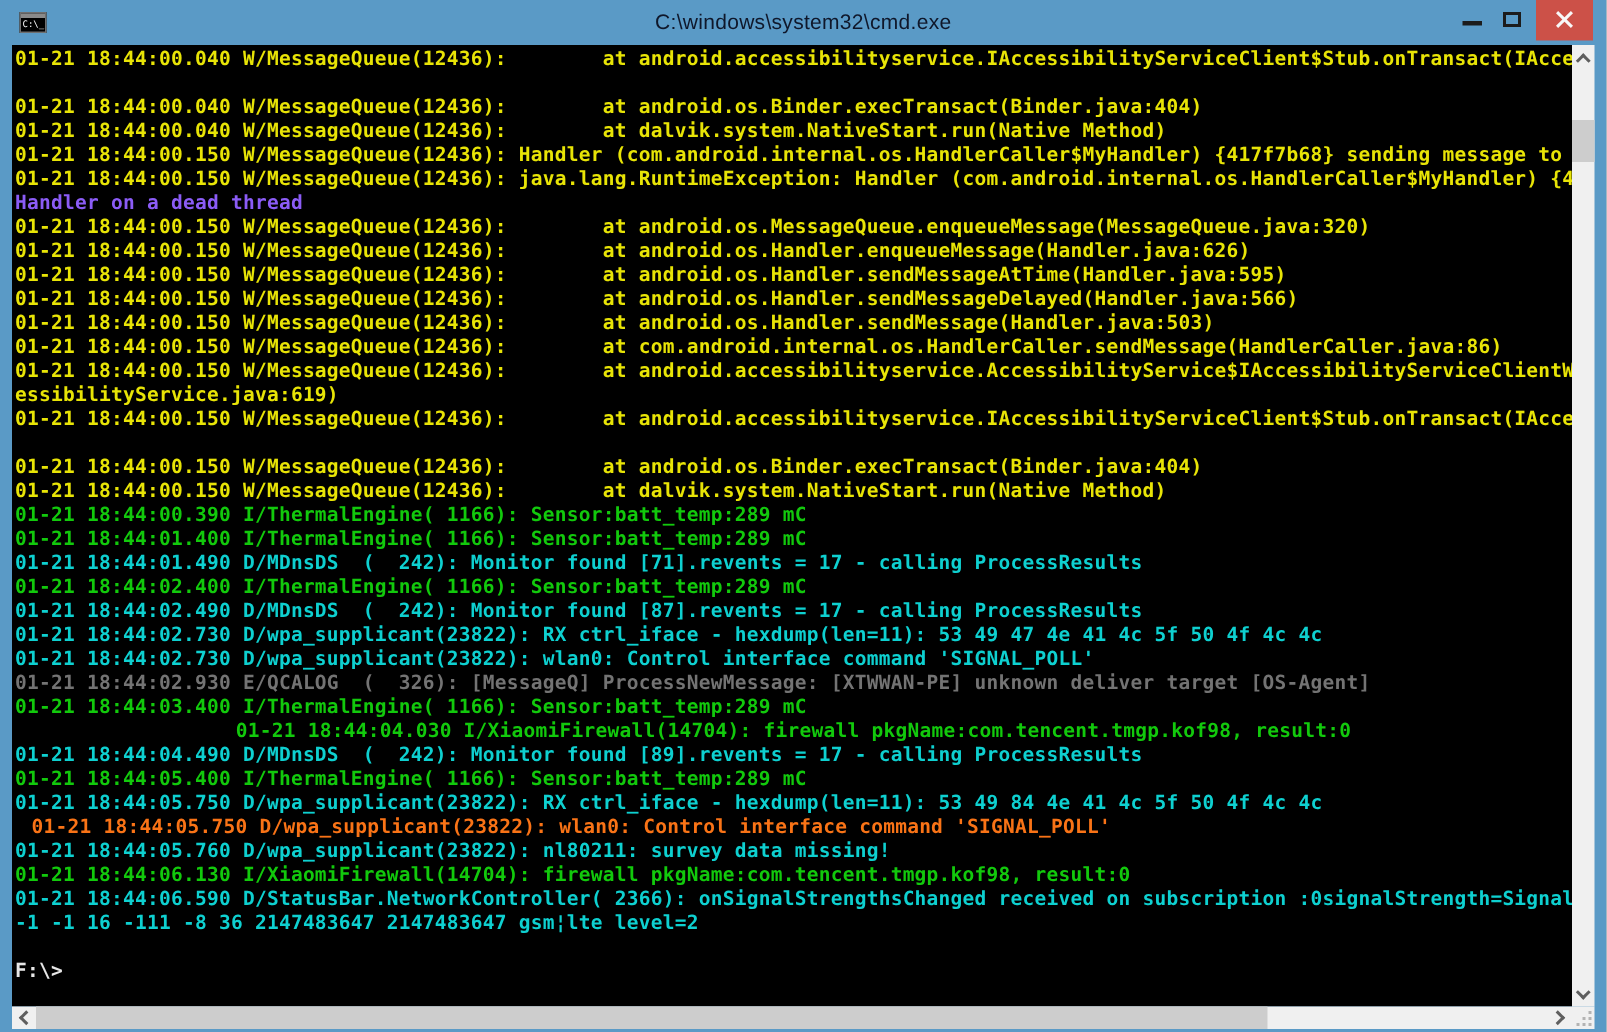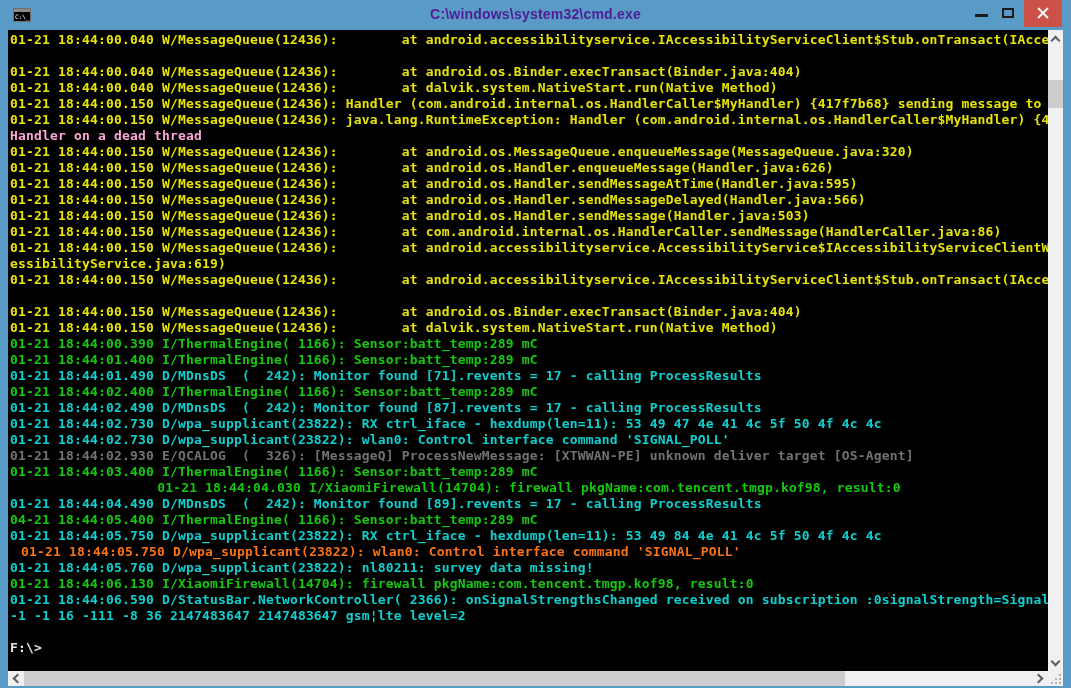--- a/index.html
+++ b/index.html
@@ -4,21 +4,21 @@
 <style>
   html,body{margin:0;padding:0;background:#ffffff;}
   .window{
     position:relative;width:1071px;height:688px;background:#5a9ac6;
     font-family:"Liberation Sans",sans-serif;overflow:hidden;
   }
   
   .titlebar{position:absolute;left:0;top:0;width:100%;height:30px;}
   .title{
     position:absolute;left:0;right:0;top:6px;text-align:center;
-    font-size:14px;color:#4c1d95;letter-spacing:0.2px;font-weight:bold;
+    font-size:14px;color:#0f172a;letter-spacing:0.2px;
   }
   .cmd-icon{
     position:absolute;left:13px;top:8px;width:18px;height:14px;
     background:#000;border:1px solid #6f6f6f;box-sizing:border-box;
   }
   .cmd-icon .bar{position:absolute;left:0;top:0;width:100%;height:3px;background:#8a8a8a;}
   .cmd-icon .lbl{
     position:absolute;left:1px;top:4px;color:#fff;font-family:"DejaVu Sans Mono",monospace;
     font-size:6px;line-height:8px;white-space:pre;
   }
@@ -78,21 +78,21 @@
     </div>
   </div>
 
   <div class="console">
       <div class="line" style="color: rgb(232, 228, 6);">01-21 18:44:00.040 W/MessageQueue(12436):        at android.accessibilityservice.IAccessibilityServiceClient$Stub.onTransact(IAcces</div>
       <div class="line" style="color: rgb(232, 228, 6);"></div>
       <div class="line" style="color: rgb(232, 228, 6);">01-21 18:44:00.040 W/MessageQueue(12436):        at android.os.Binder.execTransact(Binder.java:404)</div>
       <div class="line" style="color: rgb(232, 228, 6);">01-21 18:44:00.040 W/MessageQueue(12436):        at dalvik.system.NativeStart.run(Native Method)</div>
       <div class="line" style="color: rgb(232, 228, 6);">01-21 18:44:00.150 W/MessageQueue(12436): Handler (com.android.internal.os.HandlerCaller$MyHandler) {417f7b68} sending message to</div>
       <div class="line" style="color: rgb(232, 228, 6); text-align: center;">01-21 18:44:00.150 W/MessageQueue(12436): java.lang.RuntimeException: Handler (com.android.internal.os.HandlerCaller$MyHandler) {4</div>
-      <div class="line" style="color: #f9a8d4;">Handler on a dead thread</div>
+      <div class="line" style="color: #8b5cf6;">Handler on a dead thread</div>
       <div class="line" style="color: rgb(232, 228, 6);">01-21 18:44:00.150 W/MessageQueue(12436):        at android.os.MessageQueue.enqueueMessage(MessageQueue.java:320)</div>
       <div class="line" style="color: rgb(232, 228, 6);">01-21 18:44:00.150 W/MessageQueue(12436):        at android.os.Handler.enqueueMessage(Handler.java:626)</div>
       <div class="line" style="color: rgb(232, 228, 6);">01-21 18:44:00.150 W/MessageQueue(12436):        at android.os.Handler.sendMessageAtTime(Handler.java:595)</div>
       <div class="line" style="color: rgb(232, 228, 6);">01-21 18:44:00.150 W/MessageQueue(12436):        at android.os.Handler.sendMessageDelayed(Handler.java:566)</div>
       <div class="line" style="color: rgb(232, 228, 6);">01-21 18:44:00.150 W/MessageQueue(12436):        at android.os.Handler.sendMessage(Handler.java:503)</div>
       <div class="line" style="color: rgb(232, 228, 6);">01-21 18:44:00.150 W/MessageQueue(12436):        at com.android.internal.os.HandlerCaller.sendMessage(HandlerCaller.java:86)</div>
       <div class="line" style="color: rgb(232, 228, 6);">01-21 18:44:00.150 W/MessageQueue(12436):        at android.accessibilityservice.AccessibilityService$IAccessibilityServiceClientWr</div>
       <div class="line" style="color: rgb(232, 228, 6);">essibilityService.java:619)</div>
       <div class="line" style="color: rgb(232, 228, 6);">01-21 18:44:00.150 W/MessageQueue(12436):        at android.accessibilityservice.IAccessibilityServiceClient$Stub.onTransact(IAcces</div>
       <div class="line" style="color: rgb(232, 228, 6);"></div>
@@ -102,21 +102,21 @@
       <div class="line" style="color: rgb(18, 201, 12);">01-21 18:44:01.400 I/ThermalEngine( 1166): Sensor:batt_temp:289 mC</div>
       <div class="line" style="color: rgb(14, 208, 208);">01-21 18:44:01.490 D/MDnsDS  (  242): Monitor found [71].revents = 17 - calling ProcessResults</div>
       <div class="line" style="color: rgb(18, 201, 12);">01-21 18:44:02.400 I/ThermalEngine( 1166): Sensor:batt_temp:289 mC</div>
       <div class="line" style="color: rgb(14, 208, 208);">01-21 18:44:02.490 D/MDnsDS  (  242): Monitor found [87].revents = 17 - calling ProcessResults</div>
       <div class="line" style="color: rgb(14, 208, 208);">01-21 18:44:02.730 D/wpa_supplicant(23822): RX ctrl_iface - hexdump(len=11): 53 49 47 4e 41 4c 5f 50 4f 4c 4c</div>
       <div class="line" style="color: rgb(14, 208, 208);">01-21 18:44:02.730 D/wpa_supplicant(23822): wlan0: Control interface command 'SIGNAL_POLL'</div>
       <div class="line" style="color: #737373;">01-21 18:44:02.930 E/QCALOG  (  326): [MessageQ] ProcessNewMessage: [XTWWAN-PE] unknown deliver target [OS-Agent]</div>
       <div class="line" style="color: rgb(18, 201, 12);">01-21 18:44:03.400 I/ThermalEngine( 1166): Sensor:batt_temp:289 mC</div>
       <div class="line" style="color: rgb(18, 201, 12); text-align: center;">01-21 18:44:04.030 I/XiaomiFirewall(14704): firewall pkgName:com.tencent.tmgp.kof98, result:0</div>
       <div class="line" style="color: rgb(14, 208, 208);">01-21 18:44:04.490 D/MDnsDS  (  242): Monitor found [89].revents = 17 - calling ProcessResults</div>
-      <div class="line" style="color: rgb(18, 201, 12);">04-21 18:44:05.400 I/ThermalEngine( 1166): Sensor:batt_temp:289 mC</div>
+      <div class="line" style="color: rgb(18, 201, 12);">01-21 18:44:05.400 I/ThermalEngine( 1166): Sensor:batt_temp:289 mC</div>
       <div class="line" style="color: rgb(14, 208, 208);">01-21 18:44:05.750 D/wpa_supplicant(23822): RX ctrl_iface - hexdump(len=11): 53 49 84 4e 41 4c 5f 50 4f 4c 4c</div>
       <div class="line" style="color: #f97316; margin-left: 11px;">01-21 18:44:05.750 D/wpa_supplicant(23822): wlan0: Control interface command 'SIGNAL_POLL'</div>
       <div class="line" style="color: rgb(14, 208, 208);">01-21 18:44:05.760 D/wpa_supplicant(23822): nl80211: survey data missing!</div>
       <div class="line" style="color: rgb(18, 201, 12);">01-21 18:44:06.130 I/XiaomiFirewall(14704): firewall pkgName:com.tencent.tmgp.kof98, result:0</div>
       <div class="line" style="color: rgb(14, 208, 208);">01-21 18:44:06.590 D/StatusBar.NetworkController( 2366): onSignalStrengthsChanged received on subscription :0signalStrength=Signal</div>
       <div class="line" style="color: rgb(14, 208, 208);">-1 -1 16 -111 -8 36 2147483647 2147483647 gsm¦lte level=2</div>
       <div class="line" style="color: rgb(230, 230, 230);"></div>
       <div class="line" style="color: rgb(230, 230, 230);">F:\&gt;</div>
     </div>
 

